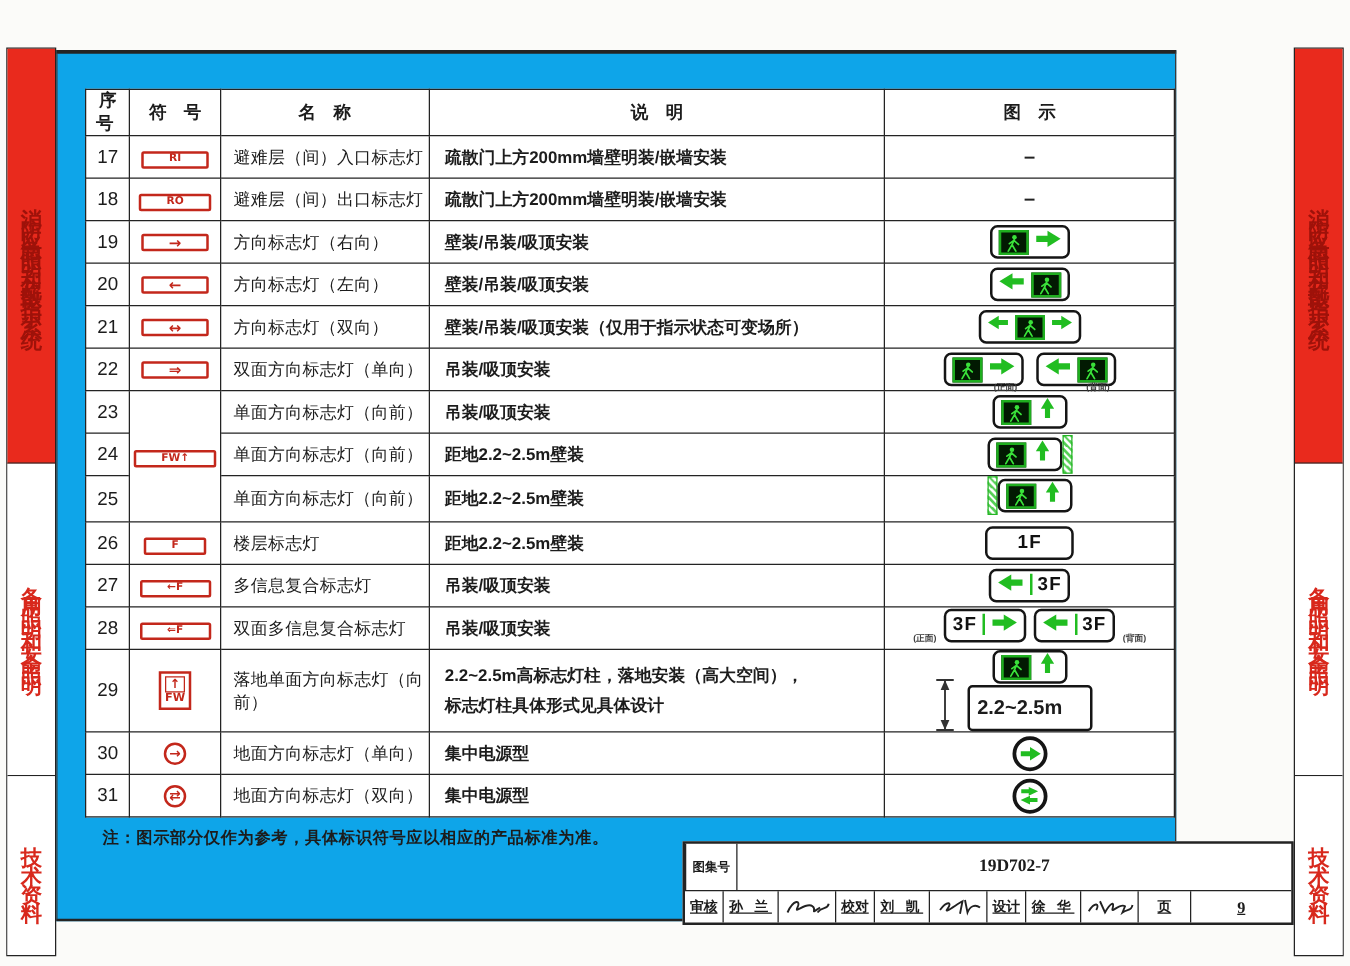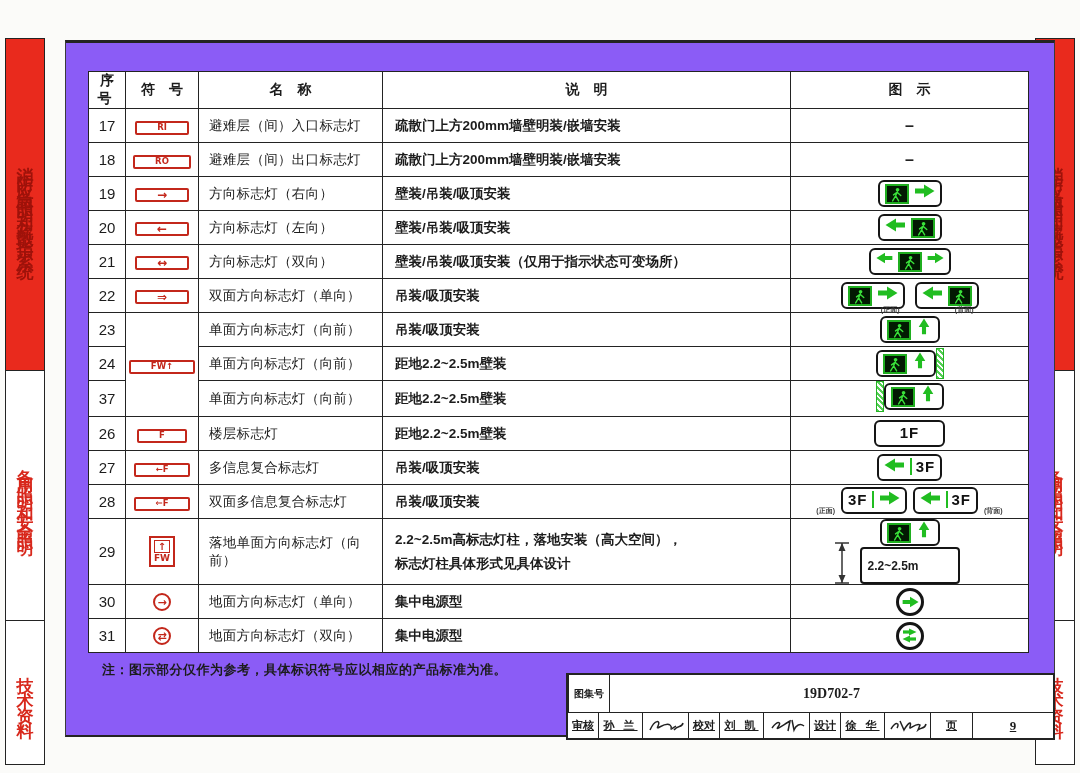--- a/index.html
+++ b/index.html
@@ -16,24 +16,24 @@
   .sidebar.left  { left:5px; }
   .sidebar.right { left:1035px; }
   .sb-sec { display:flex; align-items:center; justify-content:center;
             writing-mode:vertical-rl; text-orientation:upright;
             font-weight:bold; font-size:17px; }
   .sb-sec.s1 { flex:0 0 332px; background:#e92a1d; color:#9e120a; border-bottom:1px solid #232323; letter-spacing:8px; }
   .sb-sec.s2 { flex:0 0 250px; background:#ffffff; color:#d8281c; border-bottom:1px solid #232323; letter-spacing:9px; }
   .sb-sec.s3 { flex:1; background:#ffffff; color:#d8281c; letter-spacing:15px; }
 
   
-  .frame { position:absolute; left:45px; top:40px; width:990px; height:697px;
-           background:#8b5cf6;
+  .frame { position:absolute; left:45px; top:40px; width:896px; height:697px;
+           background:#0ea5e9;
            border-top:3px solid #242424; border-bottom:2px solid #242424;
-           border-left:1px solid #3a3a3a; border-right:1px solid #3a3a3a;margin-left:20px; }
+           border-left:1px solid #3a3a3a; border-right:1px solid #3a3a3a; }
 
   
   table.legend { position:absolute; left:22px; top:28px; border-collapse:collapse; table-layout:fixed; background:#fff; }
   .legend th, .legend td { border:1.6px solid #232323; padding:0 0; overflow:visible; }
   .legend th { height:30px; font-size:14px; font-weight:bold; letter-spacing:5px; text-indent:5px; }
   tr.r  { height:34px; }
   tr.tall { height:66px; }
   td.no   { text-align:center; font-size:15px; }
   td.sym  { text-align:center; }
   td.name { font-size:13.5px; font-weight:400; padding-left:10px; letter-spacing:0.3px; }
@@ -79,21 +79,21 @@
   .side-label-l { align-self:flex-end; margin-bottom:-2px; }
   .side-label-r { align-self:flex-end; margin-bottom:-2px; }
   .dash { font-size:16px; font-weight:bold; color:#222; }
   .disc { display:inline-flex; align-items:center; justify-content:center;
           width:28px; height:28px; border:3px solid #151515; border-radius:50%; background:#fff; }
 
   
   .pole-illu { position:relative; display:inline-flex; flex-direction:column; align-items:center; }
   .pole-box { width:100px; height:37px; border:2px solid #151515; border-radius:4px;
               display:flex; align-items:center; padding-left:6px;
-              font-size:12px; font-weight:bold; margin-top:1px; background:#fff; }
+              font-size:16px; font-weight:bold; margin-top:1px; background:#fff; }
   .dim-svg { position:absolute; left:-27px; top:21px; }
 
   
   .note { position:absolute; left:36px; top:618px; font-size:13px; font-weight:bold; letter-spacing:0.5px; }
 
   
   .tblock { position:absolute; left:500px; top:630px; width:489px; height:67px;
             border:2px solid #232323; display:flex; flex-direction:column; background:#fff; }
   .tb-r1 { flex:0 0 38px; display:flex; border-bottom:1.6px solid #232323; }
   .tb-title { flex:1; display:flex; align-items:center; justify-content:center;
@@ -305,21 +305,21 @@
             <svg class="arr u" width="18" height="14" viewBox="0 0 22 14">
                   <use href="#ic-arrow"></use>
                 </svg>
           </span>
           <span class="hatch"></span>
         </span>
       </td>
     </tr>
 
     <tr class="r">
-      <td class="no">37</td>
+      <td class="no">25</td>
       <td class="name">单面方向标志灯（向前）</td>
       <td class="desc">距地2.2~2.5m壁装</td>
       <td class="illu">
         <span class="illu-row" style="gap:0;">
           <span class="hatch"></span>
           <span class="sign">
             <span class="man">
                   <svg width="15" height="15" viewBox="0 0 14 14">
                     <use href="#ic-man"></use>
                   </svg>

